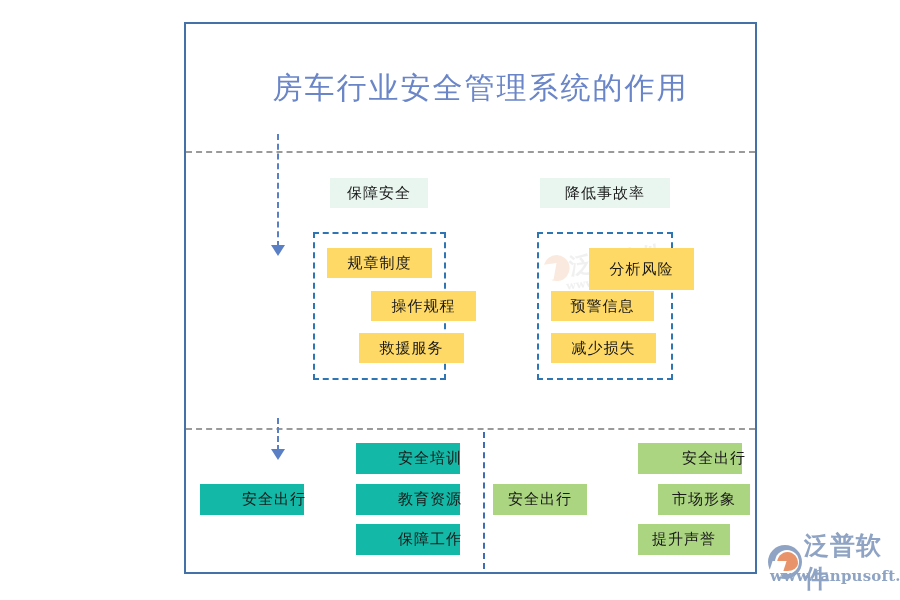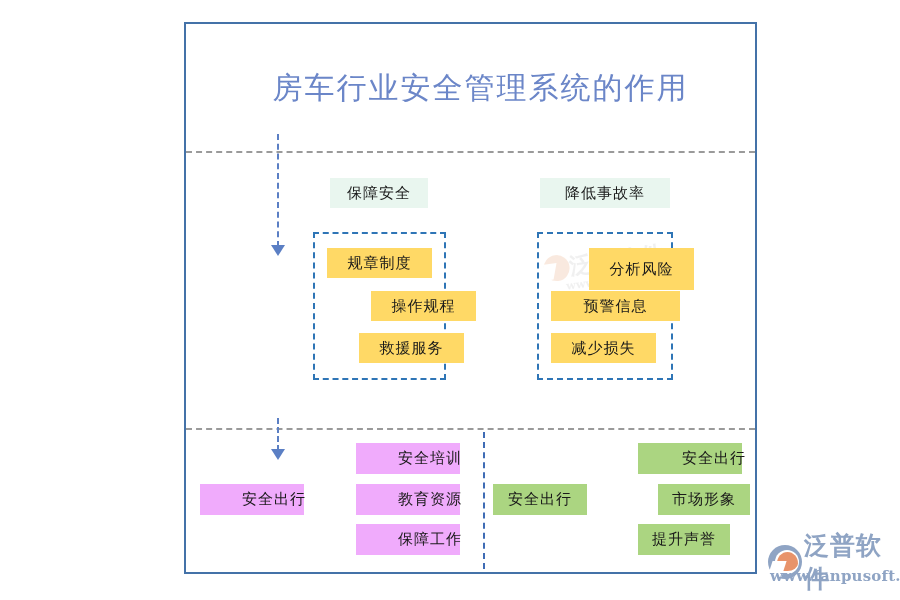--- a/index.html
+++ b/index.html
@@ -91,21 +91,21 @@
     display:flex;
     align-items:center;
     justify-content:center;
     font-size:15px;
     color:#1a1a1a;
     white-space:nowrap;
     letter-spacing:1px;
   }
   .chip.mint{background:#e9f6ef;}
   .chip.gold{background:#ffd966;}
-  .chip.blue{background:#f0abfc;padding-left:44px;}
+  .chip.blue{background:#14b8a6;padding-left:44px;}
   .chip.green{background:#abd581;}
 
   
   .logo{
     position:absolute;
     left:768px;top:527px;
     width:128px;height:62px;
   }
   .logo-row{
     position:absolute;left:0;top:2px;
@@ -221,21 +221,21 @@
   <div class="dashbox g2"></div>
 
   <div class="watermark">
     <div class="wm-mark"></div>
     <div class="wm-mark-cut"></div>
     <div class="wm-cn">泛普软件</div>
     <div class="wm-url">www.fanpusoft.com</div>
   </div>
 
   <div class="chip gold" style="left:551px;top:248px;width:105px;height:42px;margin-left:38px;">分析风险</div>
-  <div class="chip gold" style="left:551px;top:291px;width:129px;height:30px;">预警信息</div>
+  <div class="chip gold" style="left:551px;top:291px;width:103px;height:30px;">预警信息</div>
   <div class="chip gold" style="left:551px;top:333px;width:105px;height:30px;">减少损失</div>
 
   <div class="chip blue" style="left:200px;top:484px;width:104px;height:31px;">安全出行</div>
 
   <div class="chip blue" style="left:356px;top:443px;width:104px;height:31px;">安全培训</div>
   <div class="chip blue" style="left:356px;top:484px;width:104px;height:31px;">教育资源</div>
   <div class="chip blue" style="left:356px;top:524px;width:104px;height:31px;">保障工作</div>
 
   <div class="chip green" style="left:493px;top:484px;width:94px;height:31px;">安全出行</div>
 

